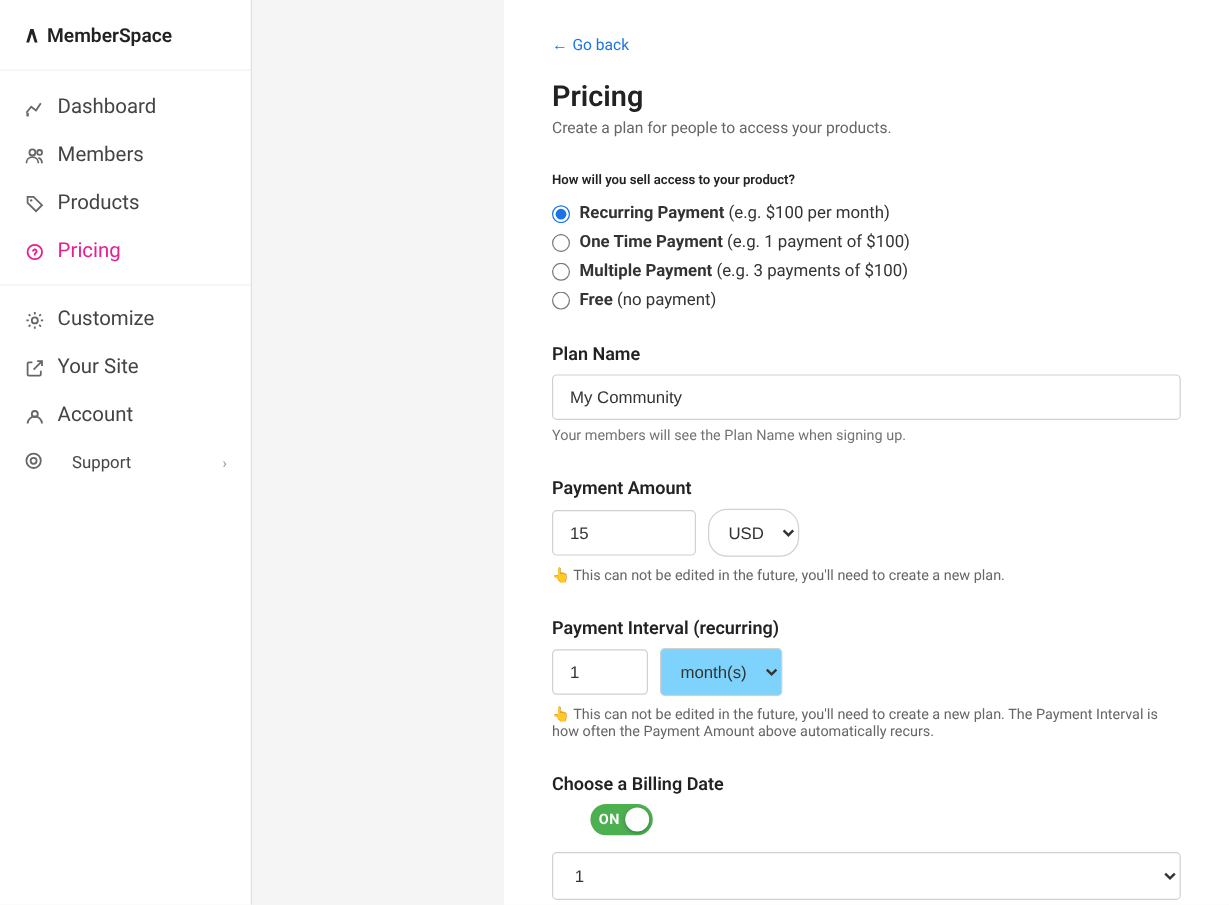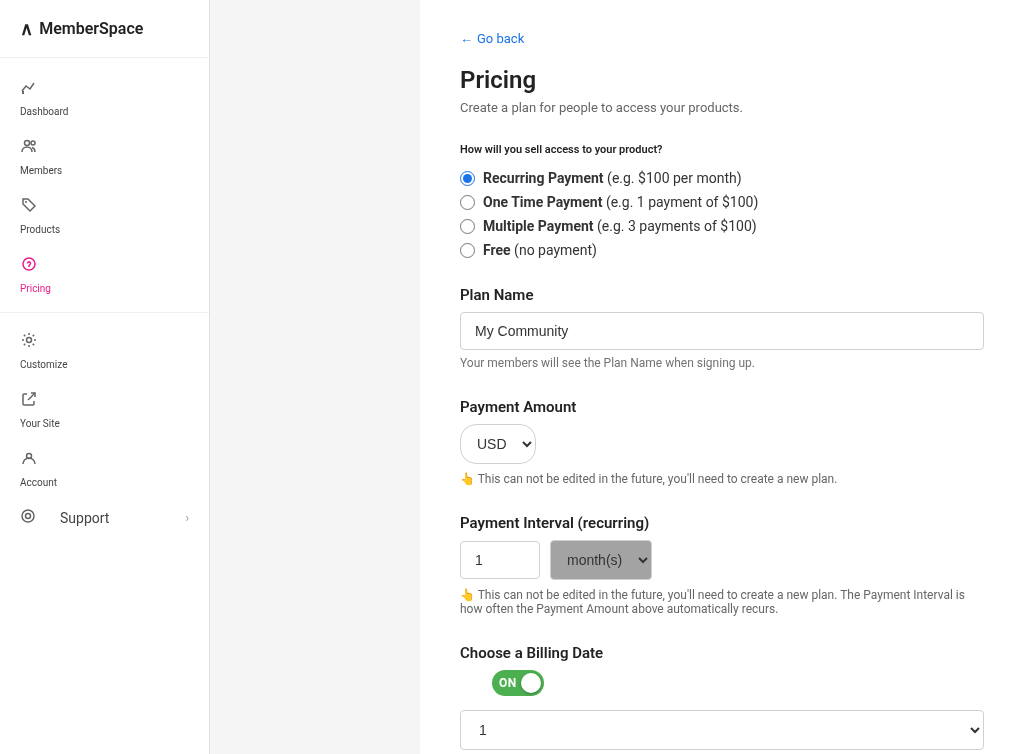--- a/index.html
+++ b/index.html
@@ -3,21 +3,21 @@
   <meta charset="utf-8">
   <style>
     * { box-sizing: border-box; margin: 0; padding: 0; }
     body { font-family: -apple-system, BlinkMacSystemFont, 'Segoe UI', Roboto, sans-serif; font-size: 14px; color: #333; background: #f5f5f5; display: flex; height: 100vh; overflow: hidden; }
 
     
     .sidebar { width: 210px; background: #fff; border-right: 1px solid #e0e0e0; display: flex; flex-direction: column; flex-shrink: 0; height: 100vh; overflow-y: auto; }
     .sidebar-logo { padding: 18px 20px; font-size: 16px; font-weight: 600; color: #222; display: flex; align-items: center; gap: 6px; border-bottom: 1px solid #f0f0f0; }
     .sidebar-logo .logo-icon { font-size: 18px; }
     .sidebar-nav { padding: 10px 0; }
-    .sidebar-item { display: flex; align-items: flex-start; gap: 10px; padding: 10px 20px; cursor: pointer; color: #444; font-size: 10px; transition: background 0.15s; flex-direction: column; }
+    .sidebar-item { display: flex; align-items: flex-end; gap: 10px; padding: 10px 20px; cursor: pointer; color: #444; font-size: 17px; transition: background 0.15s; }
     .sidebar-item.active { color: #e91e8c; }
     .sidebar-item .icon { width: 18px; height: 18px; display: flex; align-items: center; justify-content: center; flex-shrink: 0; }
     .sidebar-divider { height: 1px; background: #f0f0f0; margin: 8px 0; }
     .sidebar-item-support { display: flex; align-items: center; justify-content: space-between; padding: 10px 20px; cursor: pointer; color: #444; }
 
     
     .main { flex: 1; overflow-y: auto; background: #f5f5f5; display: flex; }
     .content-panel { background: #fff; flex: 1; padding: 30px 40px; max-width: 900px; margin: 0 auto; min-height: 100vh; }
 
     
@@ -42,21 +42,21 @@
     .form-hint { font-size: 12px; color: #737373; margin-top: 6px; }
 
     
     .payment-row { display: flex; gap: 10px; align-items: center; margin-bottom: 8px; }
     .payment-row .form-input { width: 120px; flex-shrink: 0; }
     .currency-select { padding: 10px 12px; border: 1px solid #d0d0d0; border-radius: 16px; font-size: 14px; color: #333; background: #fff; cursor: pointer; appearance: auto; outline: none; }
 
     
     .interval-row { display: flex; gap: 10px; align-items: center; margin-bottom: 8px; }
     .interval-row .form-input { width: 80px; flex-shrink: 0; }
-    .interval-select { padding: 10px 12px; border: 1px solid #d0d0d0; border-radius: 4px; font-size: 14px; color: #333; background: #a3a3a3; cursor: pointer; appearance: auto; outline: none; }
+    .interval-select { padding: 10px 12px; border: 1px solid #d0d0d0; border-radius: 4px; font-size: 14px; color: #333; background: #7dd3fc; cursor: pointer; appearance: auto; outline: none; }
 
     
     .warning-text { font-size: 12px; color: #666; display: flex; align-items: flex-end; gap: 4px; }
 
     
     .toggle-container { display: flex; align-items: center; gap: 0; margin-bottom: 14px; }
     .toggle-track { width: 52px; height: 26px; background: #4caf50; border-radius: 13px; position: relative; cursor: pointer; display: flex; align-items: center; padding: 3px; margin-left: 32px; }
     .toggle-label { font-size: 12px; font-weight: 700; color: #fff; position: absolute; left: 7px; letter-spacing: 0.5px; }
     .toggle-thumb { width: 20px; height: 20px; background: #fff; border-radius: 50%; position: absolute; right: 3px; box-shadow: 0 1px 3px rgba(0,0,0,0.3); }
 
@@ -215,20 +215,21 @@
     <div class="form-section">
       <div class="form-label">Plan Name</div>
       <input type="text" class="form-input" value="My Community" style="">
       <div class="form-hint">Your members will see the Plan Name when signing up.</div>
     </div>
 
     
     <div class="form-section">
       <div class="form-label">Payment Amount</div>
       <div class="payment-row">
+        <input type="text" class="form-input" value="15" style="">
         <select class="currency-select">
           <option>USD</option>
           <option>EUR</option>
           <option>GBP</option>
           <option>CAD</option>
           <option>AUD</option>
         </select>
       </div>
       <div class="warning-text">
         <span>👆 This can not be edited in the future, you'll need to create a new plan.</span>

